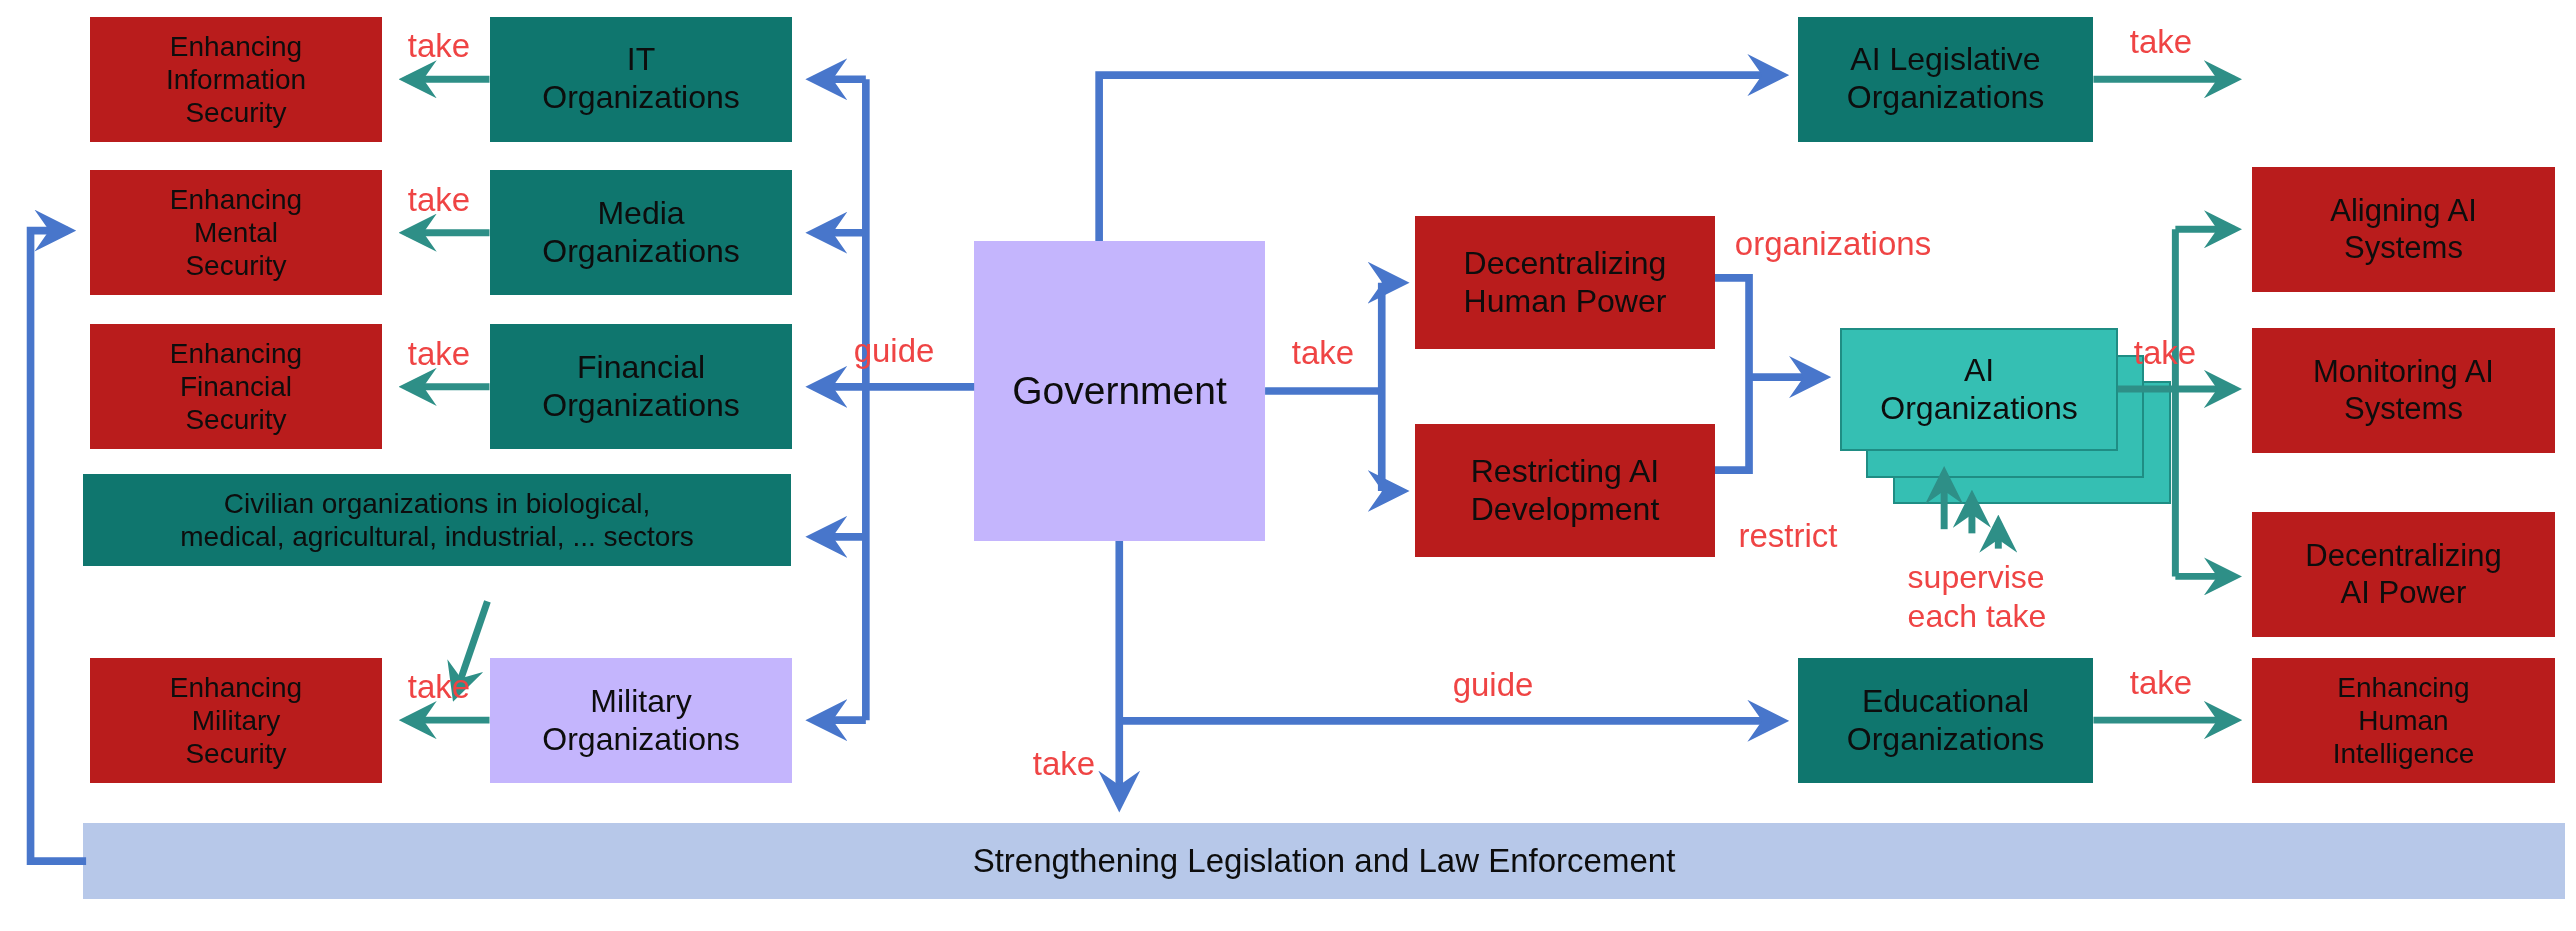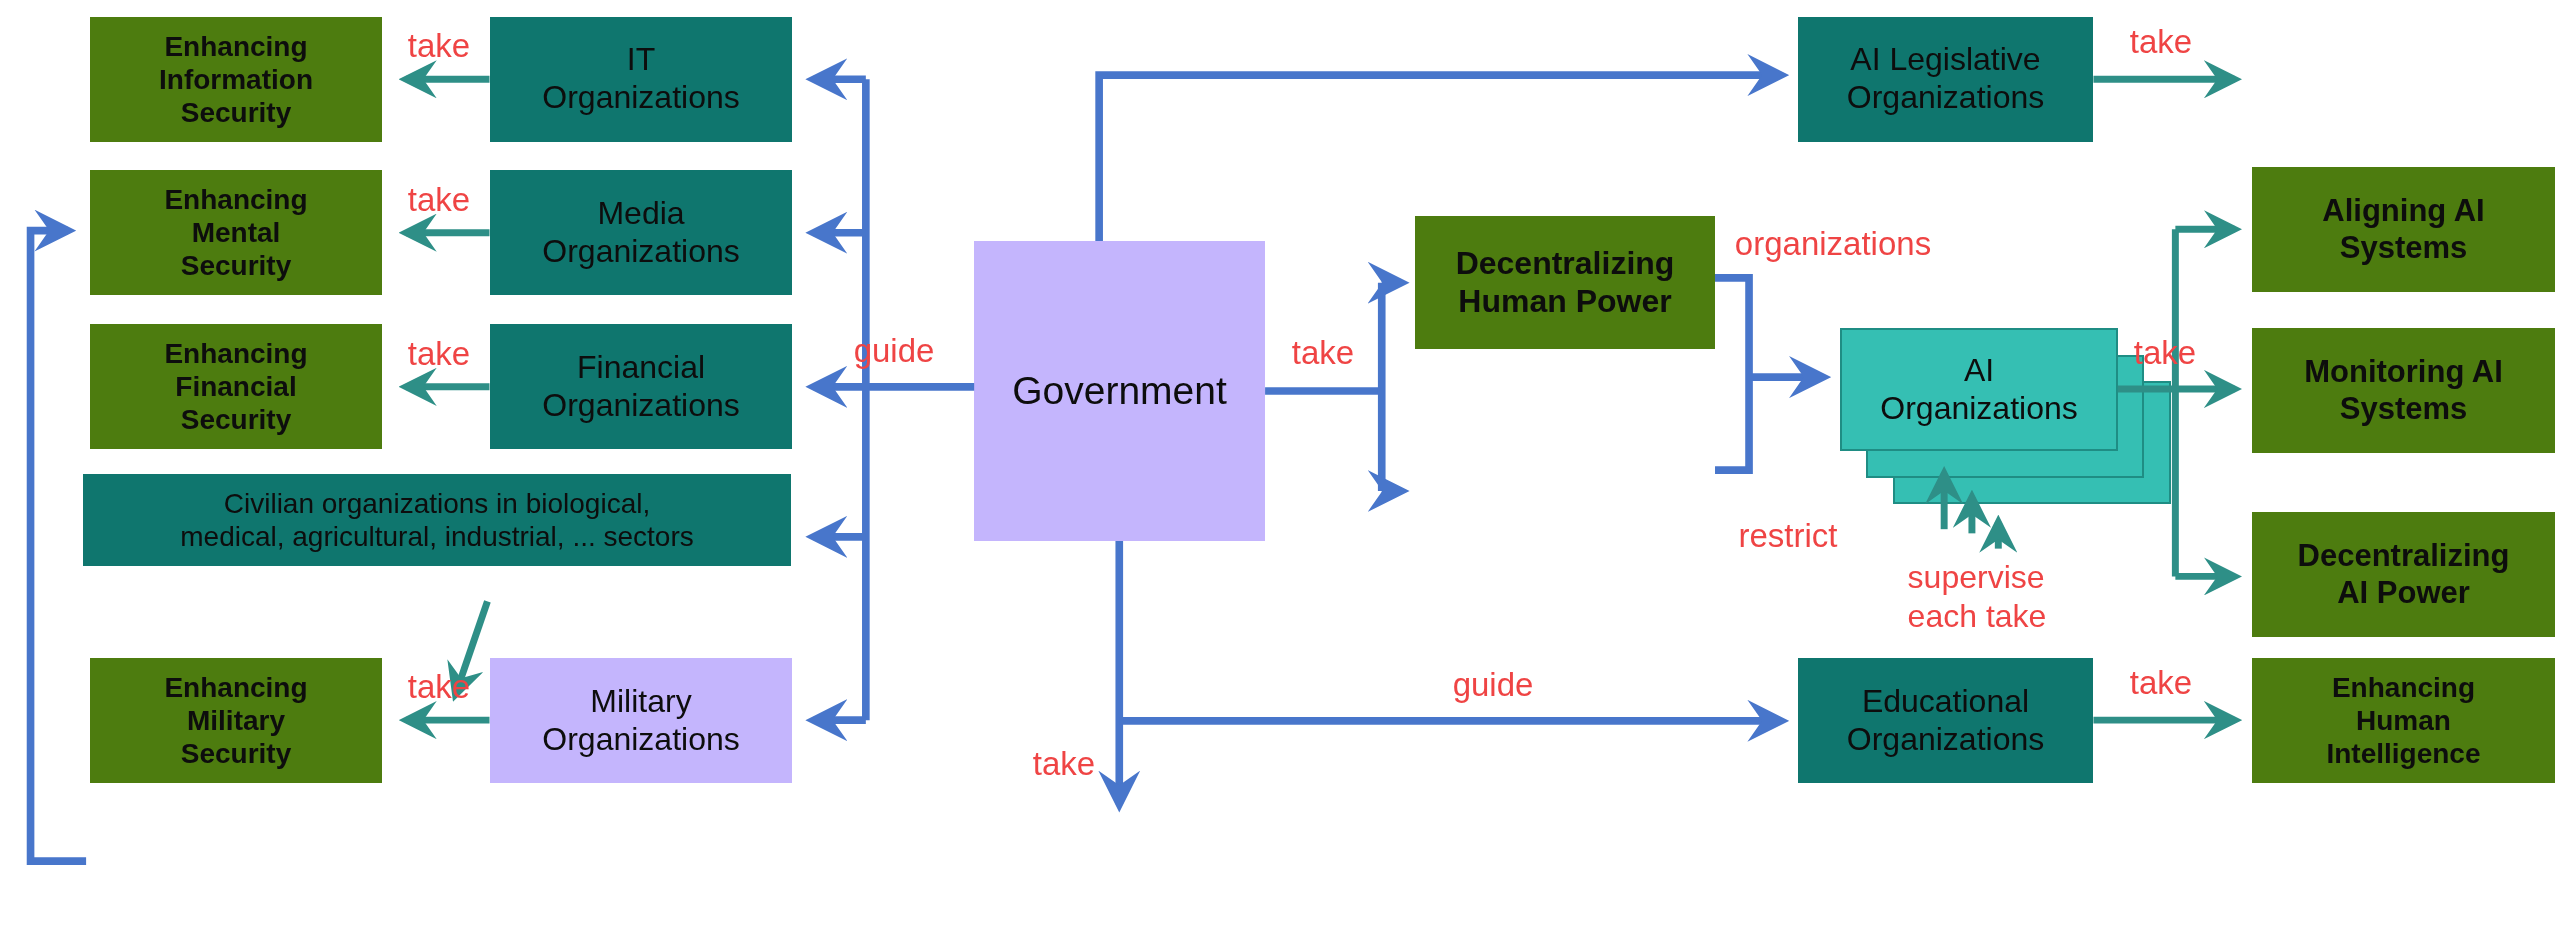--- a/index.html
+++ b/index.html
@@ -13,21 +13,21 @@
   .box{
     position:absolute;
     display:flex;align-items:center;justify-content:center;
     text-align:center;
     color:#0d0d0d;
     white-space:pre-line;
     line-height:1.18;
     box-sizing:border-box;
   }
   .teal{background:#0f766e;}
-  .green{background:#4d7c0f;font-weight:bold;}
+  .green{background:#b91c1c;}
   .peri{background:#c4b5fd;}
   .bar{background:#B7C8E9;}
   .stack-box{background:#35BFB3;border:2.1px solid #1F8D84;}
   .lbl{
     position:absolute;
     transform:translate(-50%,-50%);
     color:#ef4444;
     white-space:pre-line;
     line-height:1.22;
     font-size:33px;
@@ -64,20 +64,22 @@
 Organizations</div>
     <div class="box teal" style="left:83px;top:474px;width:708px;height:92px;font-size:28px">Civilian organizations in biological,
 medical, agricultural, industrial, ... sectors</div>
     <div class="box peri" style="left:490px;top:658px;width:302px;height:125px;font-size:32px">Military
 Organizations</div>
 
     <div class="box peri" style="left:974px;top:241px;width:291px;height:300px;font-size:39px">Government</div>
 
     <div class="box green" style="left:1415px;top:216px;width:300px;height:133px;font-size:32px">Decentralizing
 Human Power</div>
+    <div class="box green" style="left:1415px;top:424px;width:300px;height:133px;font-size:32px">Restricting AI
+Development</div>
 
     <div class="box stack-box" style="left:1893px;top:381px;width:278px;height:123px"></div>
     <div class="box stack-box" style="left:1866px;top:355px;width:278px;height:123px"></div>
     <div class="box stack-box" style="left:1840px;top:328px;width:278px;height:123px;font-size:32px">AI
 Organizations</div>
 
     <div class="box teal" style="left:1798px;top:16.7px;width:295px;height:125px;font-size:32px">AI Legislative
 Organizations</div>
 
     <div class="box green" style="left:2252px;top:167px;width:303px;height:125px;font-size:31px">Aligning AI
@@ -86,20 +88,21 @@
 Systems</div>
     <div class="box green" style="left:2252px;top:512px;width:303px;height:125px;font-size:31px">Decentralizing
 AI Power</div>
     <div class="box green" style="left:2252px;top:658px;width:303px;height:125px;font-size:28px">Enhancing
 Human
 Intelligence</div>
 
     <div class="box teal" style="left:1798px;top:658px;width:295px;height:125px;font-size:32px">Educational
 Organizations</div>
 
+    <div class="box bar" style="left:83px;top:823px;width:2482px;height:76px;font-size:33px">Strengthening Legislation and Law Enforcement</div>
   </div>
 
   <svg class="wires" width="2576" height="932" viewBox="0 0 3710 1342">
     <defs>
       <marker id="mB" viewBox="0 0 10 10" refX="8" refY="5" markerWidth="5.5" markerHeight="5.5" orient="auto">
         <path d="M0,0 L10,5 L0,10 L3.5,5 Z" fill="#4876CB"></path>
       </marker>
       <marker id="mT" viewBox="0 0 10 10" refX="8" refY="5" markerWidth="5.5" markerHeight="5.5" orient="auto">
         <path d="M0,0 L10,5 L0,10 L3.5,5 Z" fill="#2E8F87"></path>
       </marker>

